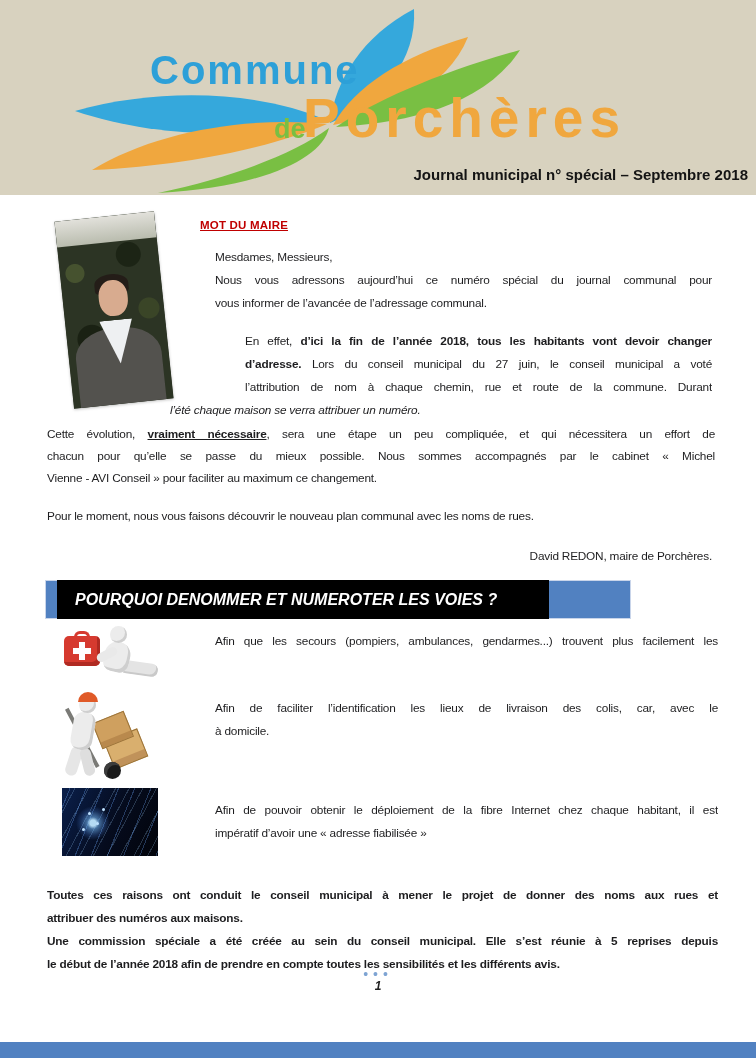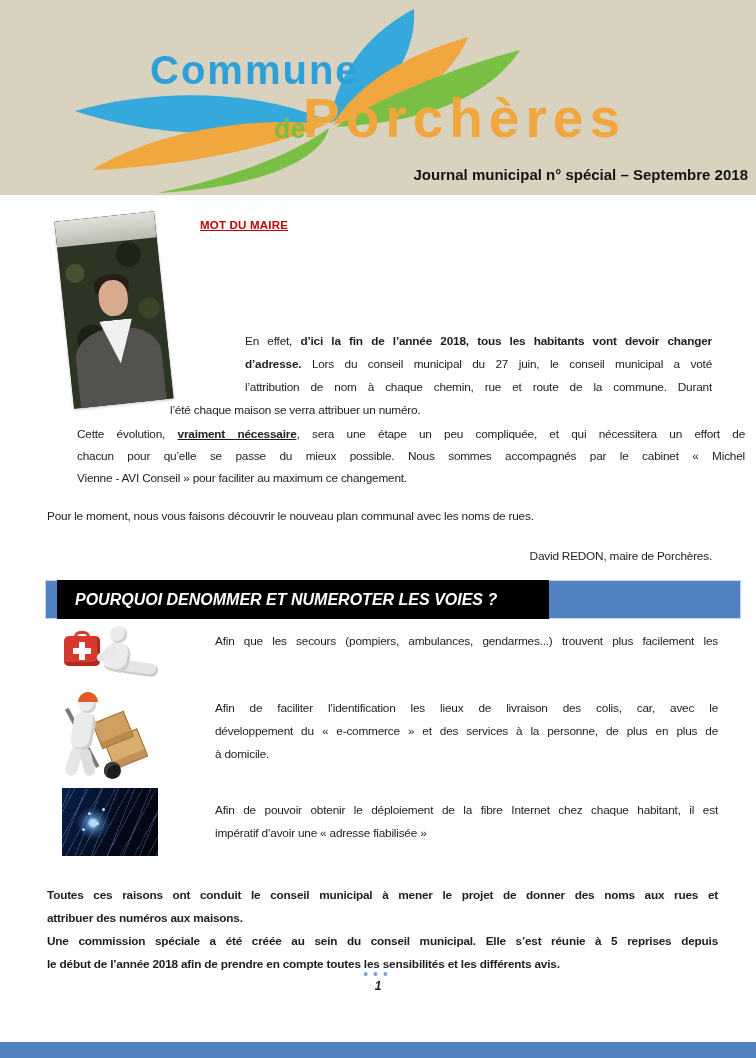--- a/index.html
+++ b/index.html
@@ -34,21 +34,21 @@
       radial-gradient(circle at 70% 12%, #1c2415 0 12px, transparent 13px),
       radial-gradient(circle at 85% 45%, #3a4527 0 10px, transparent 11px),
       radial-gradient(circle at 25% 60%, #1a2113 0 14px, transparent 15px),
       radial-gradient(circle at 55% 80%, #37422a 0 12px, transparent 13px),
       #2c3424; }
   .photo .hair { position:absolute; left:33px; top:58px; width:34px; height:20px; background:#241d18; border-radius:50% 50% 20% 20%; }
   .photo .face { position:absolute; left:36px; top:64px; width:29px; height:36px; background:#d8ab8f; border-radius:46%; }
   .photo .suit { position:absolute; left:7px; top:112px; width:86px; height:80px; background:#53524e; border-radius:45% 45% 0 0 / 35% 35% 0 0; }
   .photo .shirt { position:absolute; left:34px; top:104px; width:33px; height:44px; background:#eef0f2; clip-path:polygon(0 0,100% 0,52% 100%); }
   
-  .banner-strip { position:absolute; left:45px; top:580px; width:696px; height:39px; background:#5181c1; border:1px solid #c9d5ea; }
+  .banner-strip { position:absolute; left:45px; top:580px; width:586px; height:39px; background:#5181c1; border:1px solid #c9d5ea; }
   .banner-black { position:absolute; left:11px; top:-1px; width:492px; height:39px; background:#000000; }
   .banner-title { padding-left:18px; line-height:39px; font-size:16px; font-weight:bold; font-style:italic; color:#ffffff; white-space:nowrap; }
   
   .icon-box { position:absolute; }
   .firstaid { left:62px; top:620px; width:102px; height:66px; }
   .fa-kit { position:absolute; left:2px; top:16px; width:36px; height:30px; background:#d63a2f; border-radius:5px; box-shadow:inset -3px -4px 0 #b02a22; }
   .fa-kit-handle { position:absolute; left:12px; top:11px; width:16px; height:8px; border:3px solid #d63a2f; border-bottom:none; border-radius:6px 6px 0 0; }
   .fa-cross-v { position:absolute; left:17px; top:22px; width:6px; height:18px; background:#ffffff; }
   .fa-cross-h { position:absolute; left:11px; top:28px; width:18px; height:6px; background:#ffffff; }
   .fa-head { position:absolute; left:48px; top:6px; width:17px; height:17px; background:#ececec; border-radius:50%; box-shadow:inset -2px -2px 0 #cfcfcf; }
@@ -103,29 +103,34 @@
     <div class="hedge"></div>
     <div class="sky"></div>
     <div class="hair"></div>
     <div class="face"></div>
     <div class="suit"></div>
     <div class="shirt"></div>
   </div>
 
   <div class="mot-heading">MOT DU MAIRE</div>
 
+  <div class="blk" style="left:215px; top:246px; width:497px;">
+    <div class="bl">Mesdames, Messieurs,</div>
+    <div class="bl j">Nous vous adressons aujourd’hui ce numéro spécial du journal communal pour</div>
+    <div class="bl">vous informer de l’avancée de l’adressage communal.</div>
+  </div>
 
   <div class="blk" style="left:245px; top:330px; width:467px;">
     <div class="bl j"><span>En effet, </span><span class="b">d’ici la fin de l’année 2018, tous les habitants vont devoir changer</span></div>
     <div class="bl j"><span class="b">d’adresse.</span><span> Lors du conseil municipal du 27 juin, le conseil municipal a voté</span></div>
     <div class="bl j">l’attribution de nom à chaque chemin, rue et route de la commune. Durant</div>
-    <div class="bl" style="margin-left:-75px;">l’été chaque maison se verra attribuer un numéro.</div>
-  </div>
-
-  <div class="blk lh22" style="left:47px; top:423px; width:668px;margin-left:30px;">
+    <div class="bl" style="margin-left:-75px;font-style:italic;">l’été chaque maison se verra attribuer un numéro.</div>
+  </div>
+
+  <div class="blk lh22" style="left:47px; top:423px; width:668px;">
     <div class="bl j"><span>Cette évolution, </span><span class="bu">vraiment nécessaire</span><span>, sera une étape un peu compliquée, et qui nécessitera un effort de</span></div>
     <div class="bl j">chacun pour qu’elle se passe du mieux possible. Nous sommes accompagnés par le cabinet « Michel</div>
     <div class="bl">Vienne - AVI Conseil » pour faciliter au maximum ce changement.</div>
   </div>
 
   <div class="blk" style="left:47px; top:505px; width:668px;">
     <div class="bl">Pour le moment, nous vous faisons découvrir le nouveau plan communal avec les noms de rues.</div>
   </div>
 
   <div class="blk" style="left:47px; top:545px; width:665px; text-align:right;">
@@ -158,21 +163,20 @@
     <div class="dl-box1"></div>
     <div class="dl-wheel"></div>
     <div class="dl-leg1"></div>
     <div class="dl-leg2"></div>
     <div class="dl-body"></div>
     <div class="dl-head"></div>
     <div class="dl-cap"></div>
   </div>
   <div class="blk" style="left:215px; top:697px; width:503px;">
     <div class="bl j">Afin de faciliter l’identification les lieux de livraison des colis, car, avec le</div>
-    <div class="bl j">développement du « e-commerce » et des services à la personne, de plus en plus de</div>
     <div class="bl">à domicile.</div>
   </div>
 
   <div class="icon-box fiber">
     <div class="streaks"></div>
     <div class="glow"></div>
     <div class="dot" style="left:26px; top:24px;"></div>
     <div class="dot" style="left:34px; top:34px;"></div>
     <div class="dot" style="left:20px; top:40px;"></div>
     <div class="dot" style="left:40px; top:20px;"></div>

